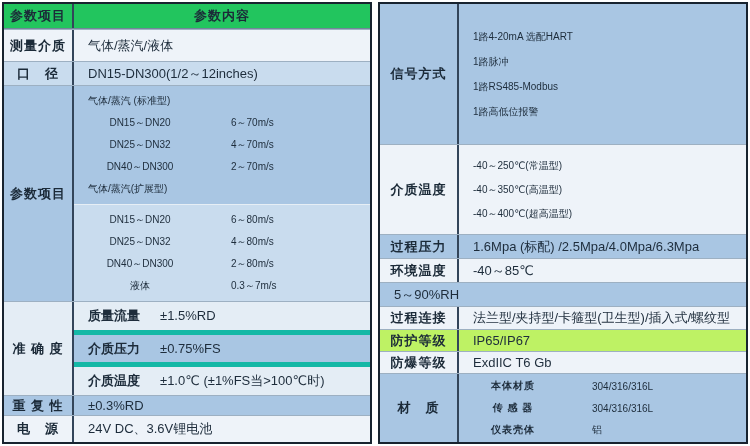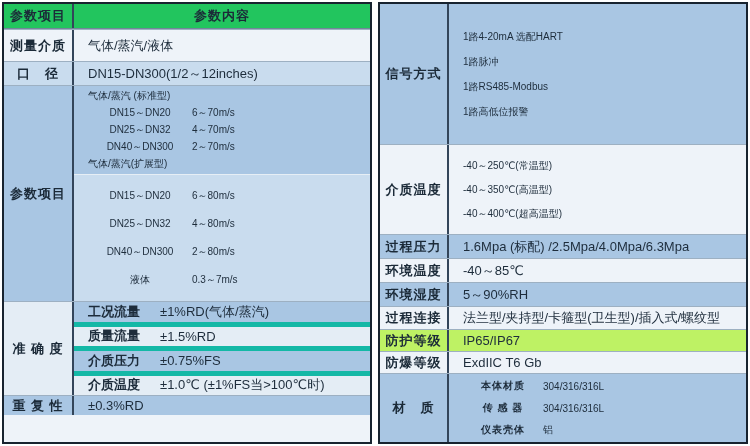--- a/index.html
+++ b/index.html
@@ -30,40 +30,40 @@
     align-items: center;
     justify-content: center;
     font-size: 13px;
     font-weight: 700;
     letter-spacing: 1px;
     border-right: 2px solid #33455a;
     text-align: center;
     color: #1b2a38;
   }
   .left .lcell  { width: 70px; }
-  .right .lcell { width: 69px; }
+  .right .lcell { width: 79px; }
 
   .ccell {
     flex: 1;
     display: flex;
     flex-direction: column;
     justify-content: center;
     padding-left: 14px;
     font-size: 13px;
     font-weight: 500;
     min-width: 0;
   }
   .ccell.hcenter { align-items: center; padding-left: 0; }
 
   .subcol { flex: 1; display: flex; flex-direction: column; min-width: 0; }
 
   .band { display: flex; flex-direction: column; justify-content: space-evenly; padding-left: 14px; }
   .line { display: flex; align-items: center; font-size: 10px; font-weight: 500; text-align: center; }
 
-  .pair { display: flex; align-items: center; }
+  .pair { display: flex; align-items: center; gap: 39px; }
   .nm100 { flex: none; width: 104px; }
   .nm70  { flex: none; width: 72px; font-weight: 600; }
   .nm78  { flex: none; width: 80px; font-weight: 600; letter-spacing: 1px; }
 
   .subrow { flex: 1; display: flex; align-items: center; padding-left: 14px; font-size: 13px; }
   .subrow + .subrow { border-top: 5px solid #14b8a6; }
 
   
   .bg-header { background: #22c55e; border-bottom: 1px solid #72869a; }
   .bg-white  { background: #eef3f9; }
@@ -92,21 +92,21 @@
     </div>
 
     <div class="trow bg-pale" style="height:24px">
       <div class="lcell">口　径</div>
       <div class="ccell">DN15-DN300(1/2～12inches)</div>
     </div>
 
     <div class="trow" style="height:216px">
       <div class="lcell bg-blue">参数项目</div>
       <div class="subcol">
-        <div class="band bg-blue" style="height:88px">
+        <div class="band bg-blue" style="height:118px">
           <div class="line">气体/蒸汽 (标准型)</div>
           <div class="line pair">
             <span class="nm100">DN15～DN20</span>
             <span>6～70m/s</span>
           </div>
           <div class="line pair">
             <span class="nm100">DN25～DN32</span>
             <span>4～70m/s</span>
           </div>
           <div class="line pair">
@@ -132,44 +132,44 @@
             <span class="nm100">液体</span>
             <span>0.3～7m/s</span>
           </div>
         </div>
       </div>
     </div>
 
     <div class="trow" style="height:94px">
       <div class="lcell bg-soft">准 确 度</div>
       <div class="subcol">
-        <div class="subrow bg-blue">
-          <span class="nm70">工况流量</span>
-          <span>±1%RD(气体/蒸汽)</span>
-        </div>
         <div class="subrow bg-soft">
           <span class="nm70">质量流量</span>
           <span>±1.5%RD</span>
         </div>
         <div class="subrow bg-blue">
           <span class="nm70">介质压力</span>
           <span>±0.75%FS</span>
         </div>
         <div class="subrow bg-soft">
           <span class="nm70">介质温度</span>
           <span>±1.0℃ (±1%FS当&gt;100℃时)</span>
         </div>
       </div>
     </div>
 
     <div class="trow bg-blue" style="height:20px">
       <div class="lcell">重 复 性</div>
       <div class="ccell">±0.3%RD</div>
     </div>
 
+    <div class="trow bg-white" style="flex:1">
+      <div class="lcell">电　源</div>
+      <div class="ccell">24V DC、3.6V锂电池</div>
+    </div>
 
   </div>
 
   <div class="spec-table right">
 
     <div class="trow bg-blue" style="height:140px">
       <div class="lcell">信号方式</div>
       <div class="ccell">
         <div class="line" style="height:25px">1路4-20mA 选配HART</div>
         <div class="line" style="height:25px">1路脉冲</div>
@@ -191,21 +191,20 @@
       <div class="lcell">过程压力</div>
       <div class="ccell">1.6Mpa (标配) /2.5Mpa/4.0Mpa/6.3Mpa</div>
     </div>
 
     <div class="trow bg-white" style="height:24px">
       <div class="lcell">环境温度</div>
       <div class="ccell">-40～85℃</div>
     </div>
 
     <div class="trow bg-blue" style="height:24px">
-      <div class="lcell">环境湿度</div>
       <div class="ccell">5～90%RH</div>
     </div>
 
     <div class="trow bg-white" style="height:23px">
       <div class="lcell">过程连接</div>
       <div class="ccell">法兰型/夹持型/卡箍型(卫生型)/插入式/螺纹型</div>
     </div>
 
     <div class="trow bg-mist" style="height:22px">
       <div class="lcell">防护等级</div>

